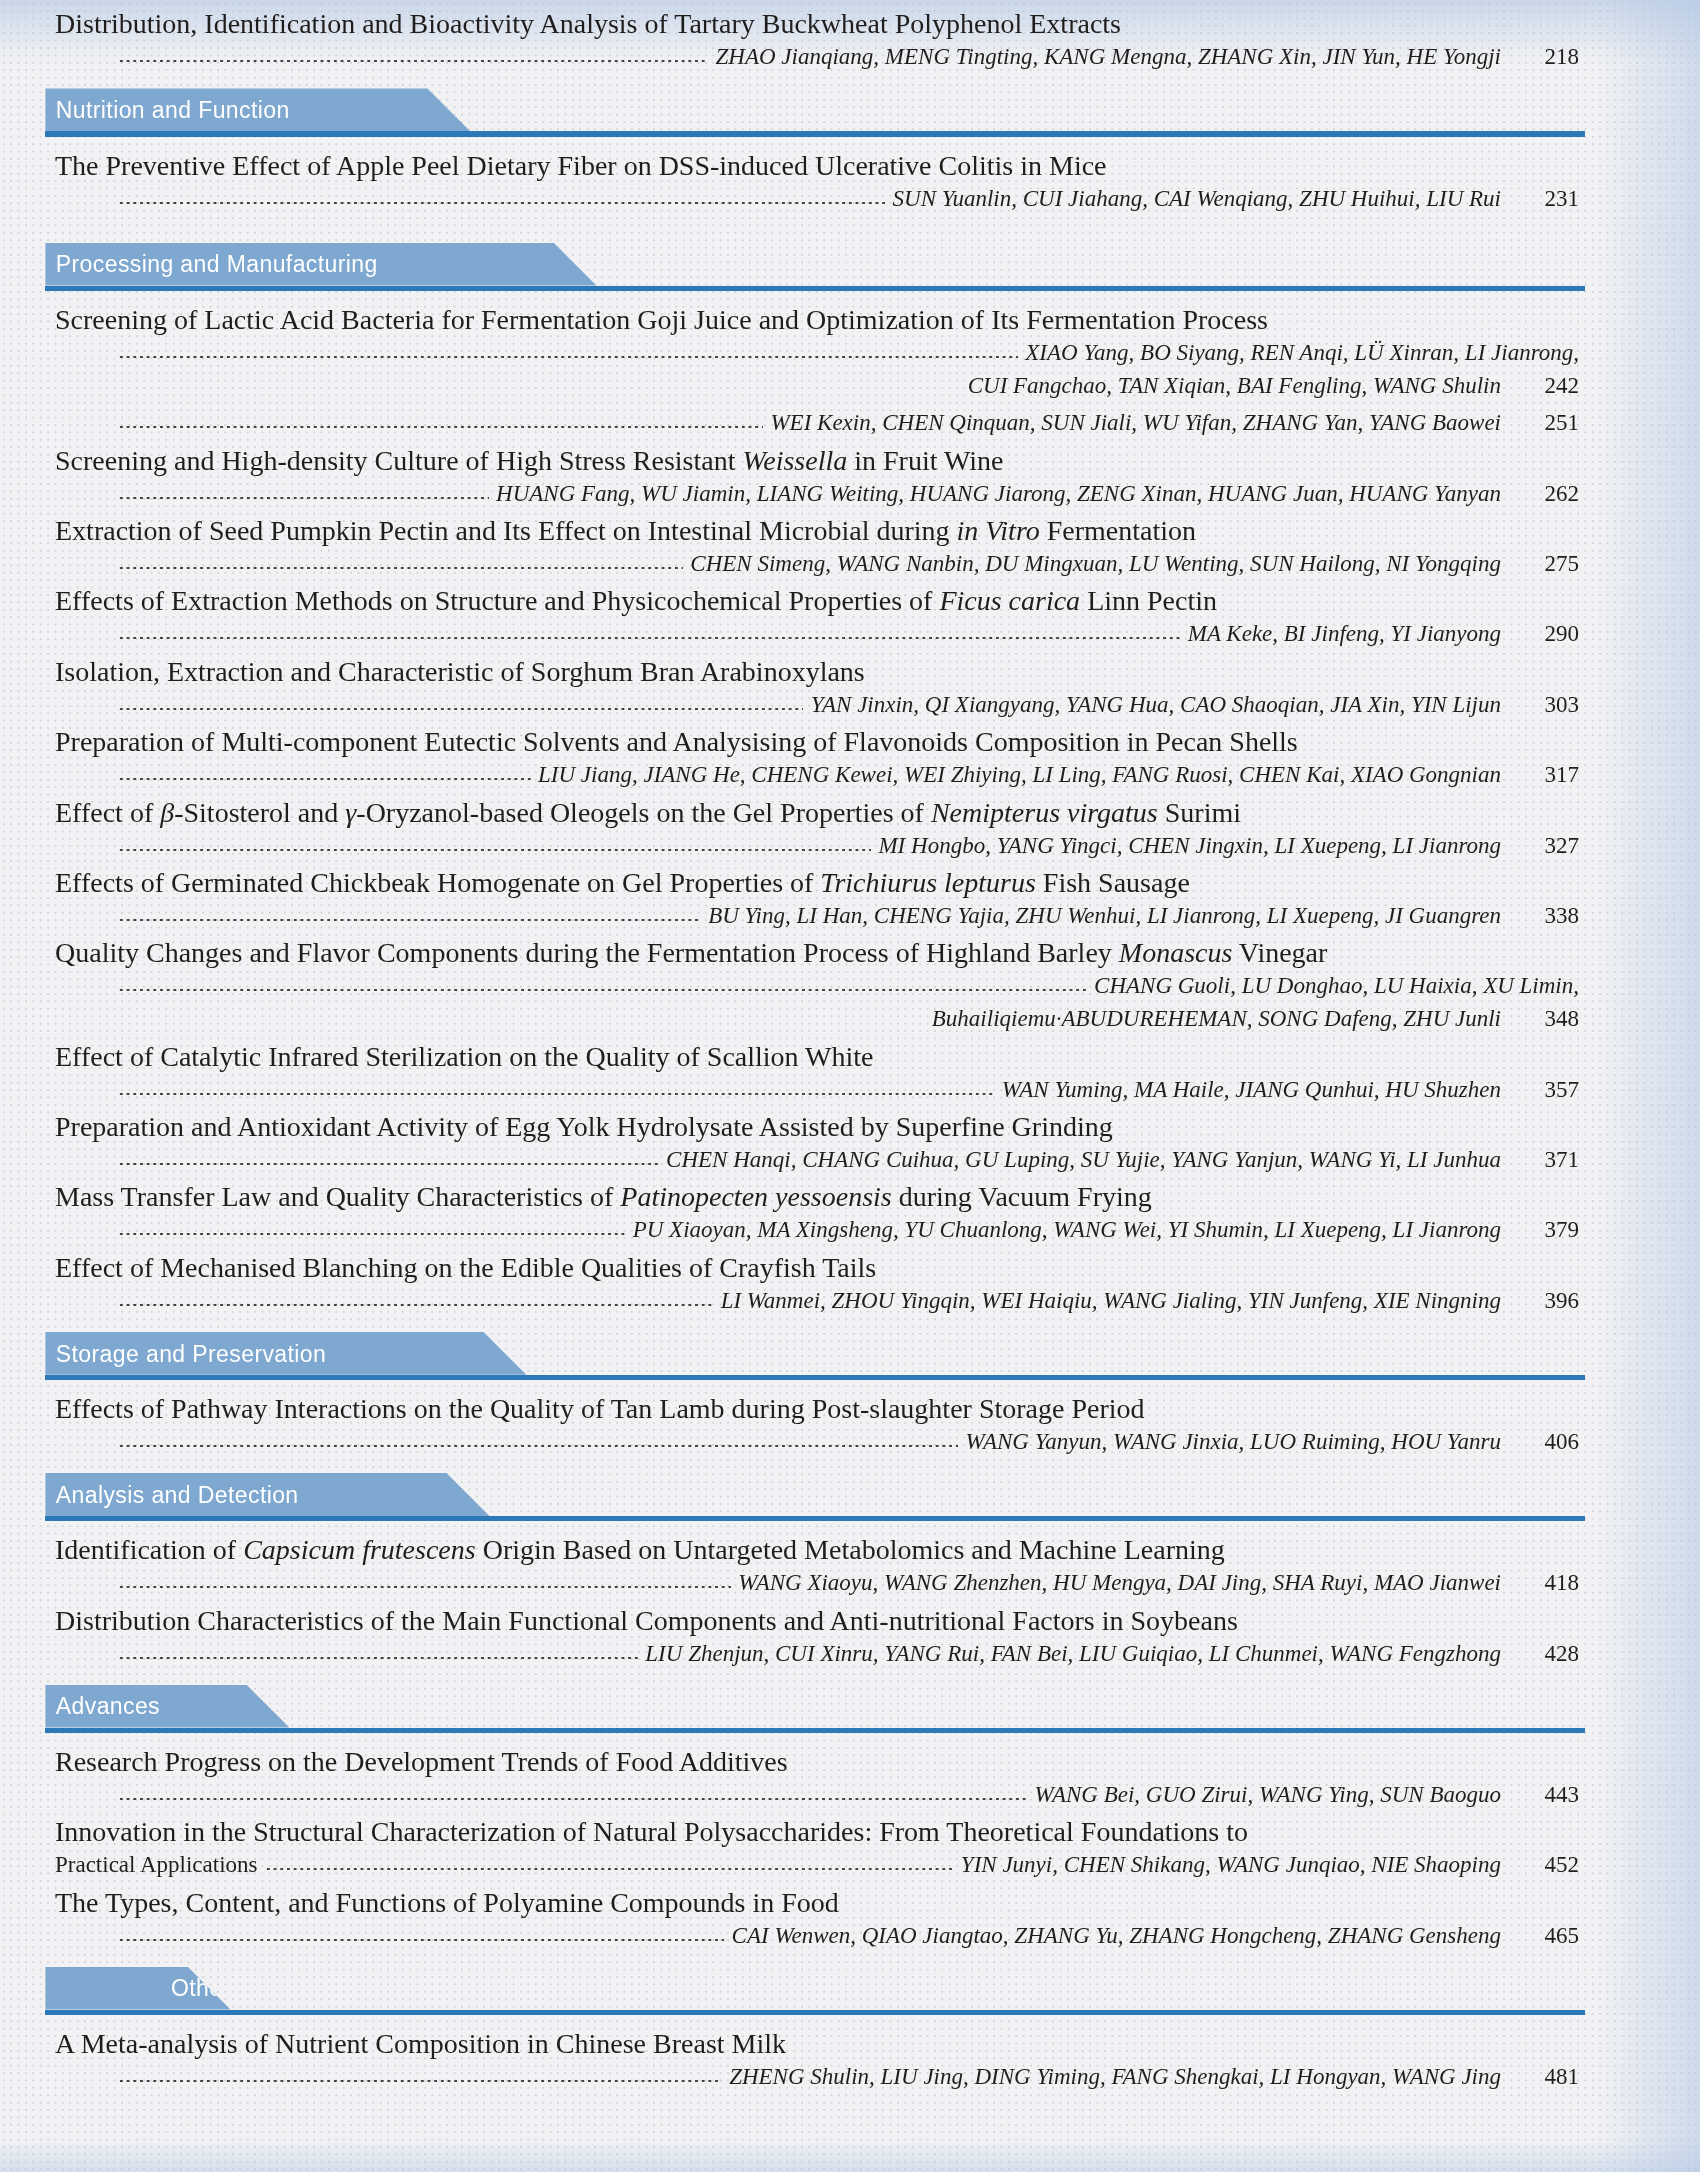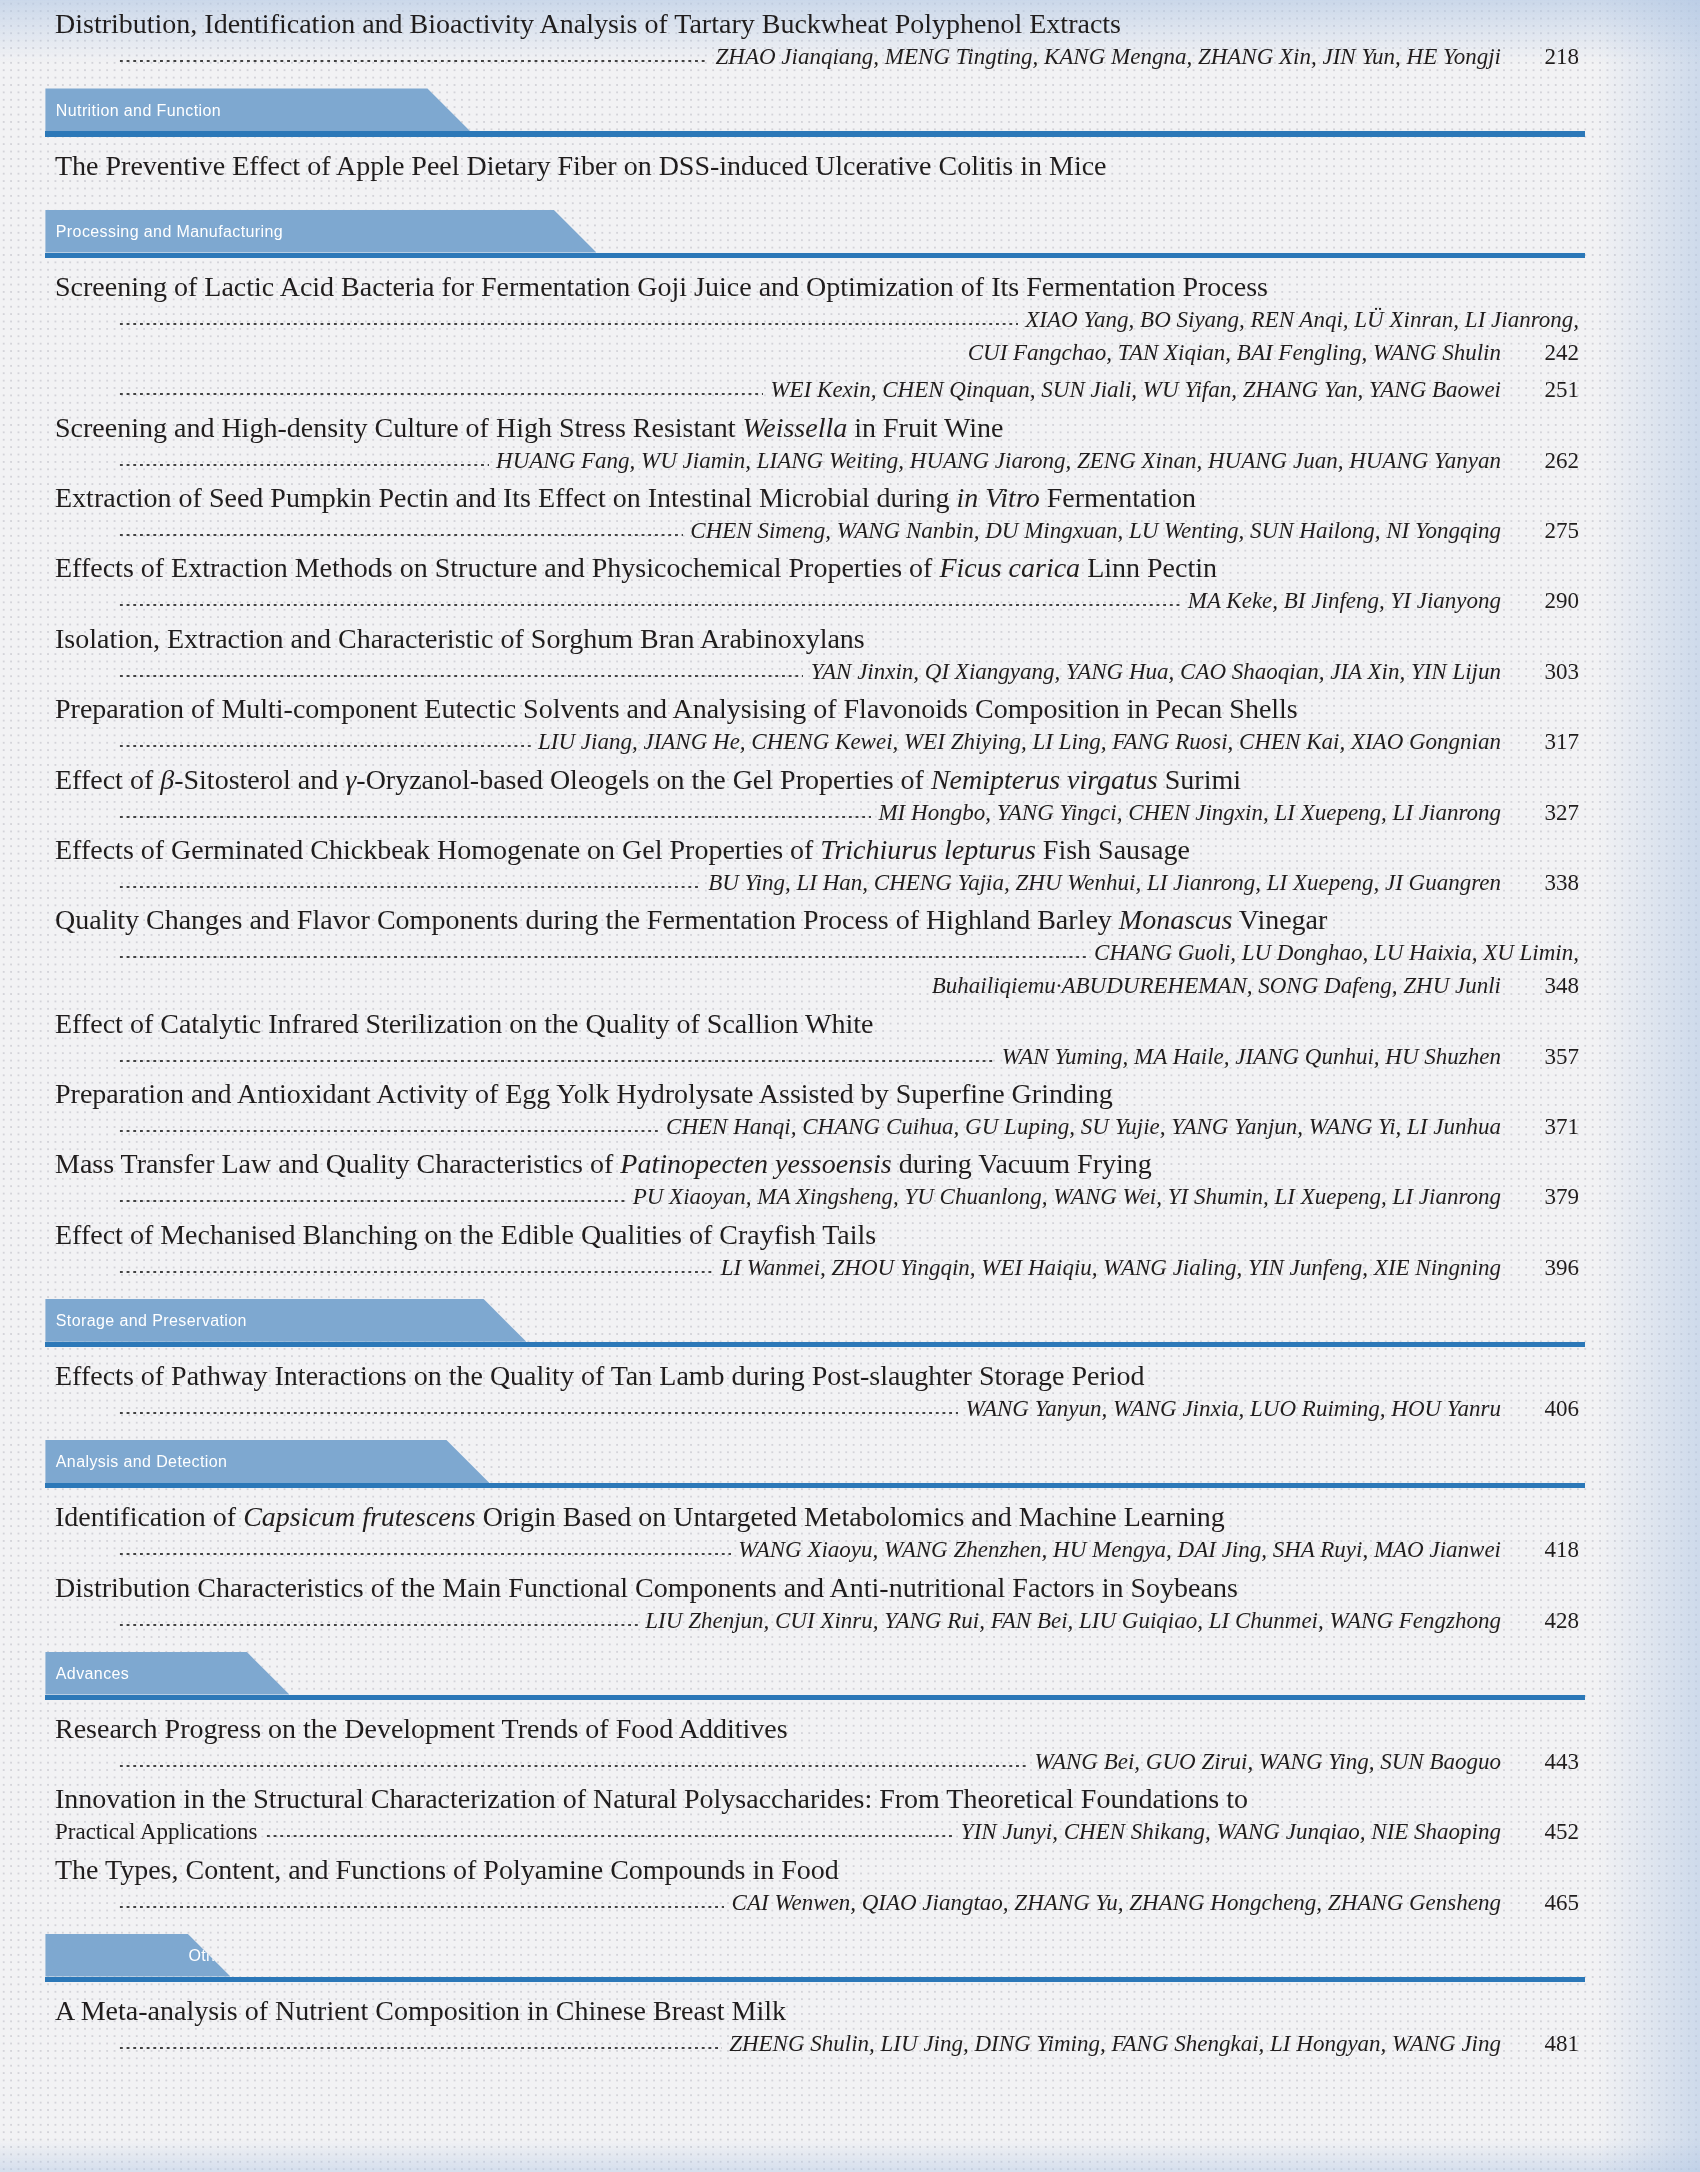--- a/index.html
+++ b/index.html
@@ -34,21 +34,21 @@
   }
   .auth{font-style:italic;}
   .pg{font-style:normal;margin-left:31px;min-width:47px;text-align:right;}
   .section-head{margin:15px 0 12px -9.6px;margin-right:-6px;}
   .banner{
     height:43px;display:flex;align-items:center;
     padding:1.5px 0 0 10.4px;box-sizing:border-box;
     background:#7ea8d0;
     clip-path:polygon(0 0, calc(100% - 43px) 0, 100% 100%, 0 100%);
     font-family:"Liberation Sans","DejaVu Sans",sans-serif;
-    font-size:16px;color:#ffffff;letter-spacing:0.4px;
+    font-size:23px;color:#ffffff;letter-spacing:0.4px;
   }
   .rule{height:5.2px;background:#2c78b8;}
 </style>
 </head>
 <body>
 
 <div id="toc">
     <div class="section">
       <div class="entry">
         <div class="title-line"><span>Distribution, Identification and Bioactivity Analysis of Tartary Buckwheat Polyphenol Extracts</span></div>
@@ -61,20 +61,25 @@
     </div>
     <div class="section">
       <div class="section-head">
         <div class="banner" style="width: 425px;">
           <span>Nutrition and Function</span>
         </div>
         <div class="rule"></div>
       </div>
       <div class="entry">
         <div class="title-line"><span>The Preventive Effect of Apple Peel Dietary Fiber on DSS-induced Ulcerative Colitis in Mice</span></div>
+        <div class="authors-row">
+          <span class="leader"></span>
+          <span class="auth">SUN Yuanlin, CUI Jiahang, CAI Wenqiang, ZHU Huihui, LIU Rui</span>
+          <span class="pg">231</span>
+        </div>
       </div>
     </div>
     <div class="section">
       <div class="section-head">
         <div class="banner" style="width: 551px; margin-top: 28px;">
           <span>Processing and Manufacturing</span>
         </div>
         <div class="rule"></div>
       </div>
       <div class="entry">

